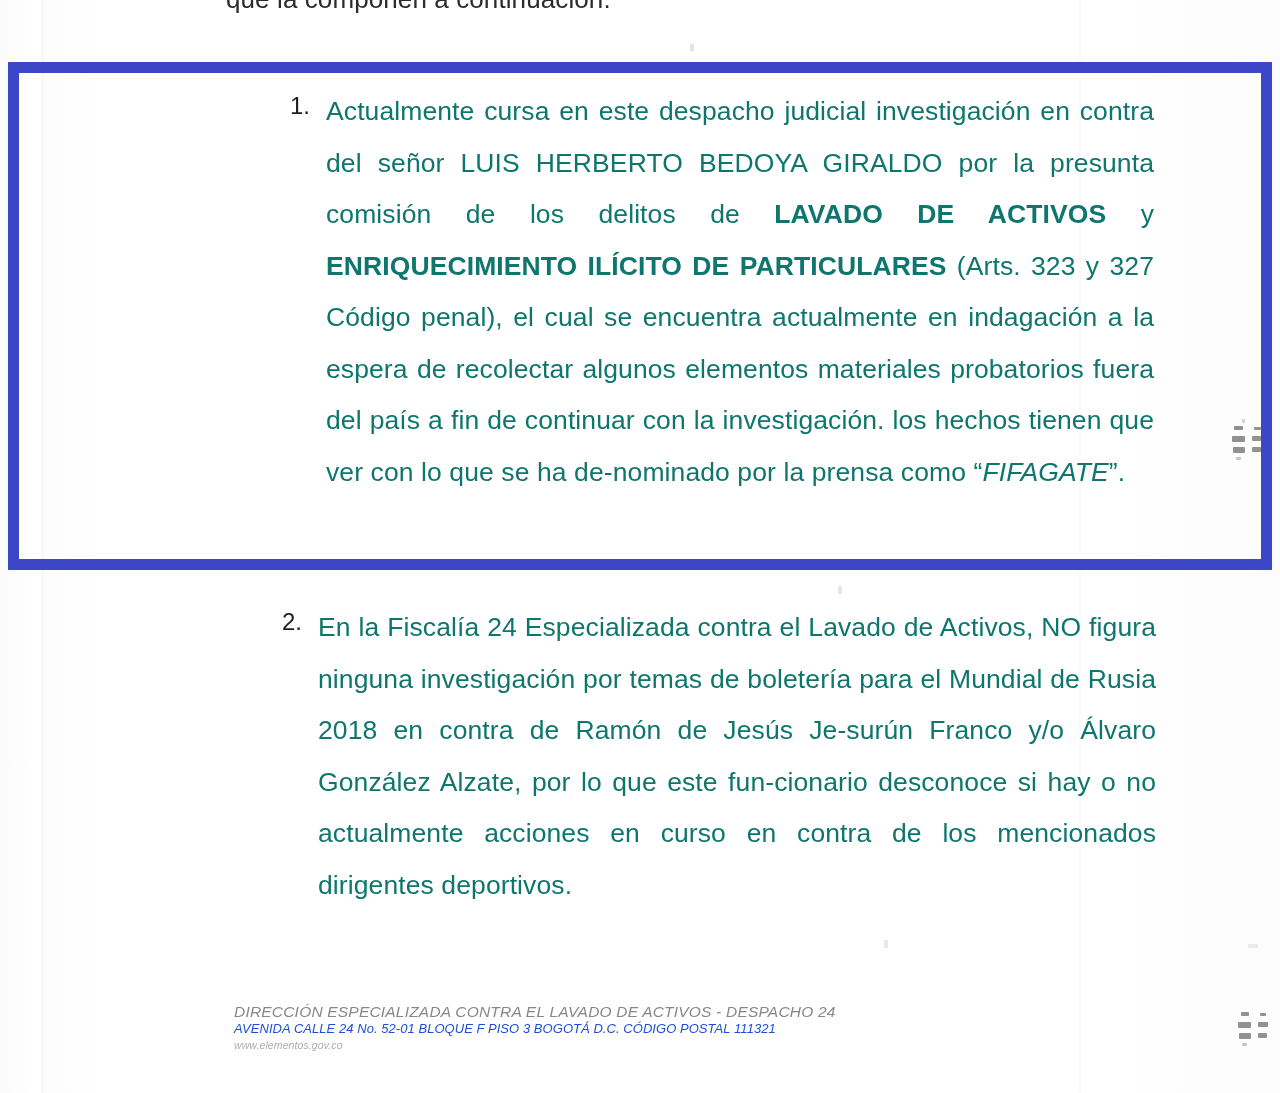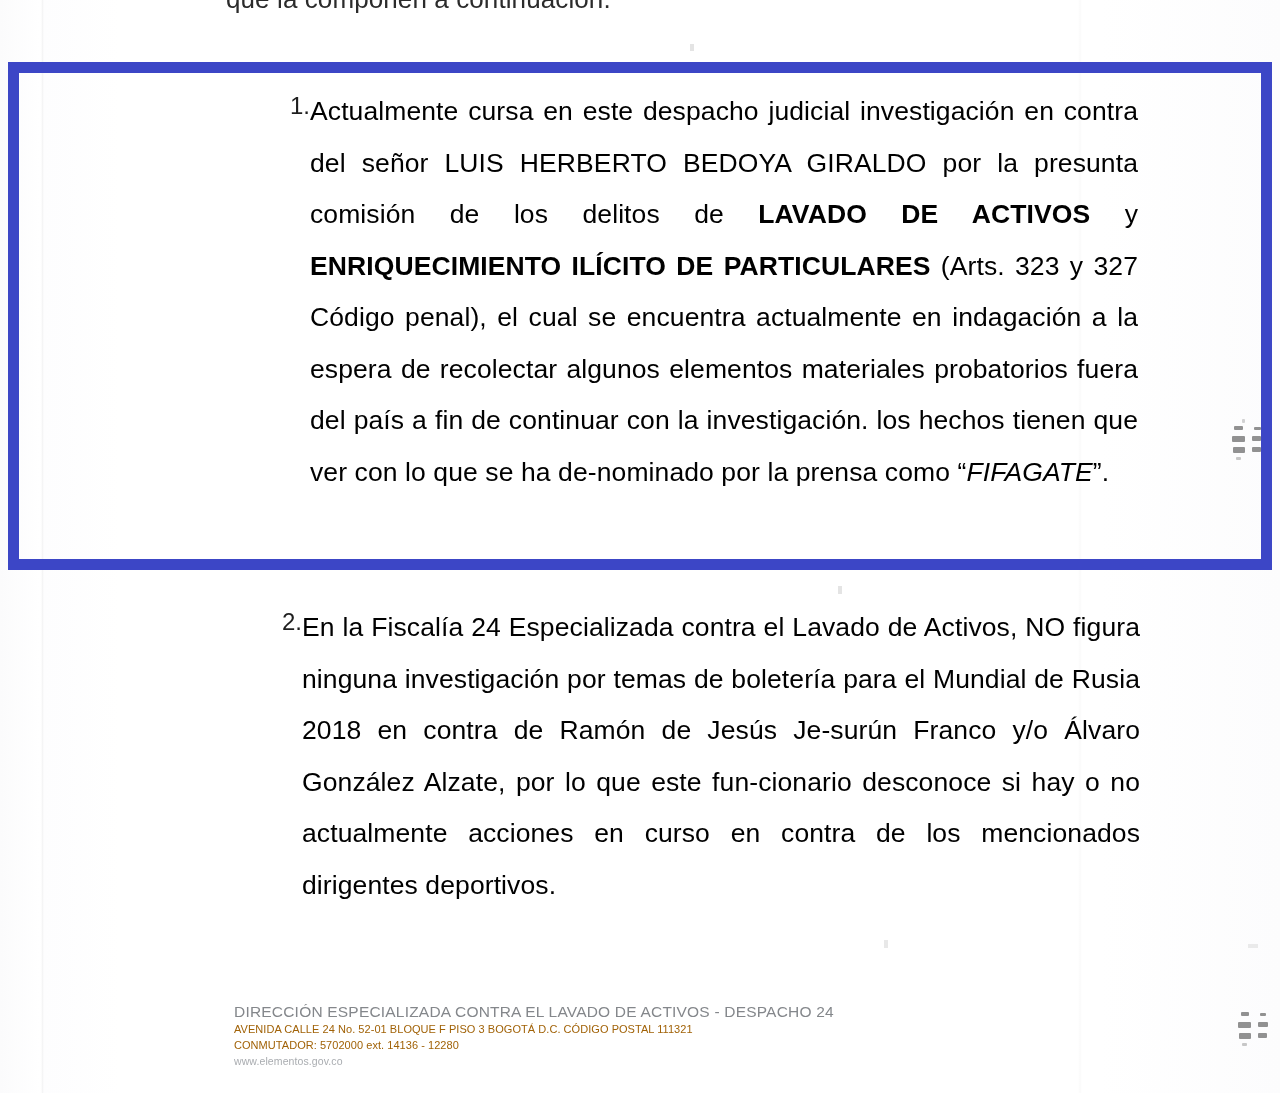--- a/index.html
+++ b/index.html
@@ -94,61 +94,63 @@
   .item-number {
     width: 40px;
     text-align: right;
     font-size: 24px;
     color: #1e1e1e;
     flex: 0 0 auto;
     padding-top: 6px;
     letter-spacing: 0px;
   }
   .item-body {
+    margin-left: 16px;
     width: 828px;
     font-size: 26.5px;
     line-height: 51.5px;
-    color: #000000;
+    color: #0f766e;
     text-align: justify;
     text-justify: inter-word;
     letter-spacing: 0.1px;
   }
   .item-body b { font-weight: 700; letter-spacing: 0.1px; }
   .item-body i { font-style: italic; }
 
   #item-1 { left: 270px; top: 86px; }
   #item-2 { left: 262px; top: 602px; }
   #item-2 .item-body { width: 838px; }
 
   
   .footer {
     position: absolute;
     left: 0;
     top: 1002px;
     width: 1280px;
     height: 91px;
+    font-style: italic;
   }
   .footer-address {
     position: absolute;
     left: 234px;
     top: 0px;
     width: 600px;
     color: #8a8d91;
   }
   .footer-title {
     font-size: 15.5px;
     line-height: 19px;
     color: #84878b;
     letter-spacing: 0.2px;
     white-space: nowrap;
   }
   .footer-line {
-    font-size: 11px;
+    font-size: 13px;
     line-height: 16px;
-    color: #a16207;
+    color: #1d4ed8;
     letter-spacing: 0.05px;
     white-space: nowrap;
   }
   .footer-web {
     font-size: 10.5px;
     line-height: 15px;
     color: #a9acb0;
     letter-spacing: 0.1px;
     margin-top: 1px;
   }
@@ -197,21 +199,20 @@
 
   <div class="numbered-item" id="item-2">
     <div class="item-number">2.</div>
     <div class="item-body">En la Fiscalía 24 Especializada contra el Lavado de Activos, NO figura ninguna investigación por temas de boletería para el Mundial de Rusia 2018 en contra de Ramón de Jesús Je-surún Franco y/o Álvaro González Alzate, por lo que este fun-cionario desconoce si hay o no actualmente acciones en curso en contra de los mencionados dirigentes deportivos.</div>
   </div>
 
   <div class="footer">
     <div class="footer-address">
       <div class="footer-title">DIRECCIÓN ESPECIALIZADA CONTRA EL LAVADO DE ACTIVOS - DESPACHO 24</div>
       <div class="footer-line">AVENIDA CALLE 24 No. 52-01 BLOQUE F PISO 3 BOGOTÁ D.C. CÓDIGO POSTAL 111321</div>
-      <div class="footer-line">CONMUTADOR: 5702000 ext. 14136 - 12280</div>
       <div class="footer-web">www.elementos.gov.co</div>
     </div>
 
   </div>
 
   <div class="artifact" id="artifact-mid">
     <div class="r" style="left:2px;  top:2px;  width:9px;  height:4px;"></div>
     <div class="r" style="left:22px; top:3px;  width:7px;  height:3px;"></div>
     <div class="r" style="left:0px;  top:12px; width:13px; height:6px;"></div>
     <div class="r" style="left:20px; top:12px; width:9px;  height:5px;"></div>

